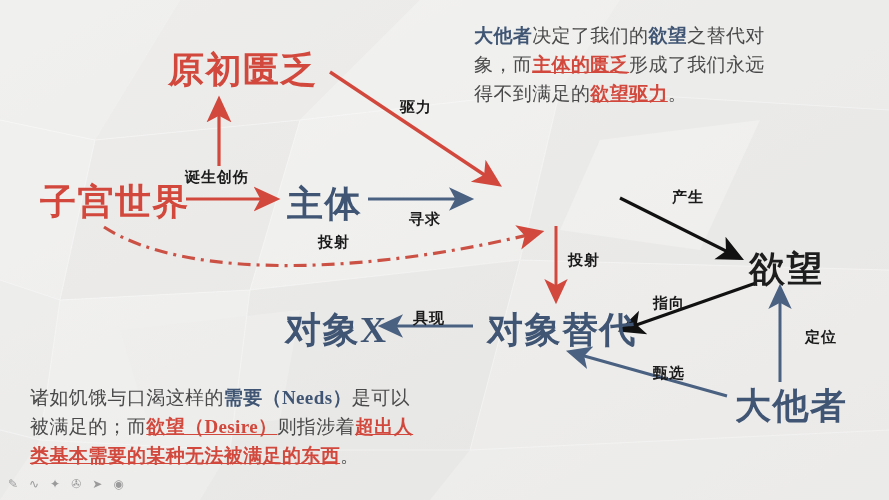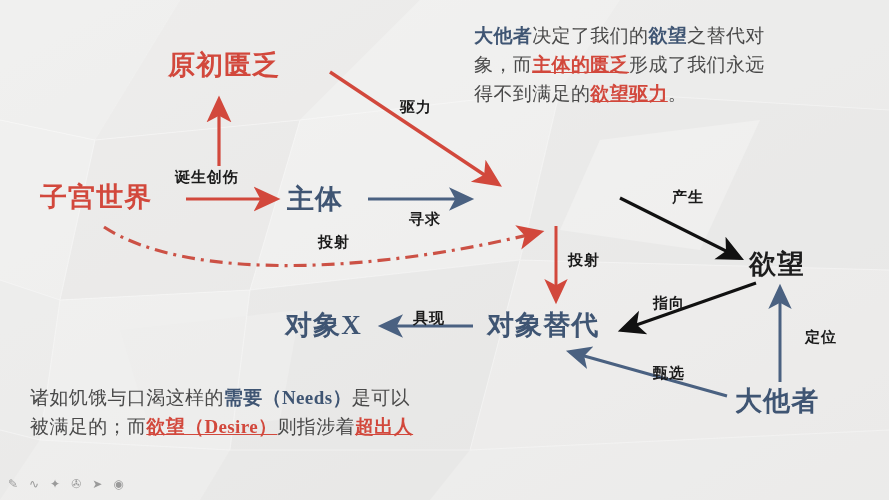--- a/index.html
+++ b/index.html
@@ -18,21 +18,21 @@
   
   #poly{position:absolute;inset:0;width:889px;height:500px;}
   #edges{position:absolute;inset:0;width:889px;height:500px;}
   .node{
     position:absolute;white-space:nowrap;font-weight:bold;
     letter-spacing:.04em;line-height:1;
   }
   .n-red{color:#d2483c;}
   .n-blue{color:#3f5573;}
   .n-dark{color:#1d1d1d;}
-  .big{font-size:27px;}
+  .big{font-size:36px;}
   .edge-label{
     position:absolute;white-space:nowrap;color:#1a1a1a;
     font-size:15px;font-weight:bold;line-height:1;
     letter-spacing:.06em;
   }
   .para{
     position:absolute;line-height:1.52;font-size:19px;
     font-weight:bold;color:#3f5573;letter-spacing:.02em;
   }
   .para .rd{color:#d2483c;text-decoration:underline;}
@@ -123,35 +123,36 @@
   </svg>
 
   <div class="node big n-red" style="left:168px;top:52px;">原初匮乏</div>
   <div class="node big n-red" style="left:40px;top:184px;">子宫世界</div>
   <div class="node big n-blue" style="left:287px;top:186px;">主体</div>
   <div class="node big n-dark" style="left:749px;top:251px;">欲望</div>
   <div class="node big n-blue" style="left:285px;top:312px;">对象X</div>
   <div class="node big n-blue" style="left:487px;top:312px;">对象替代</div>
   <div class="node big n-blue" style="left:735px;top:388px;">大他者</div>
 
-  <div class="edge-label" style="left:175px;top:170px;">诞生创伤</div>
+  <div class="edge-label" style="left:185px;top:170px;">诞生创伤</div>
   <div class="edge-label" style="left:400px;top:100px;transform:rotate(2deg);">驱力</div>
   <div class="edge-label" style="left:409px;top:172px;margin-top:40px;">寻求</div>
   <div class="edge-label" style="left:318px;top:235px;">投射</div>
   <div class="edge-label" style="left:568px;top:253px;">投射</div>
   <div class="edge-label" style="left:672px;top:190px;">产生</div>
   <div class="edge-label" style="left:653px;top:296px;">指向</div>
   <div class="edge-label" style="left:413px;top:311px;">具现</div>
   <div class="edge-label" style="left:805px;top:330px;">定位</div>
   <div class="edge-label" style="left:653px;top:366px;">甄选</div>
 
   <div class="para" id="p-top" style="left:474px;top:22px;width:404px;">
       <div><span class="bl">大他者</span><span class="pl">决定了我们的</span><span class="bl">欲望</span><span class="pl">之替代对</span></div>
       <div><span class="pl">象，而</span><span class="rd">主体的匮乏</span><span class="pl">形成了我们永远</span></div>
       <div><span class="pl">得不到满足的</span><span class="rd">欲望驱力</span><span class="pl">。</span></div>
     </div>
   <div class="para" id="p-bottom" style="left:30px;top:384px;width:500px;">
       <div><span class="pl">诸如饥饿与口渴这样的</span><span class="bl">需要（Needs）</span><span class="pl">是可以</span></div>
       <div><span class="pl">被满足的；而</span><span class="rd">欲望（Desire）</span><span class="pl">则指涉着</span><span class="rd">超出人</span></div>
+      <div><span class="rd">类基本需要的某种无法被满足的东西</span><span class="pl">。</span></div>
     </div>
 
   <div class="watermark">✎ ∿ ✦ ✇ ➤ ◉</div>
 </div>
 
 </body></html>

